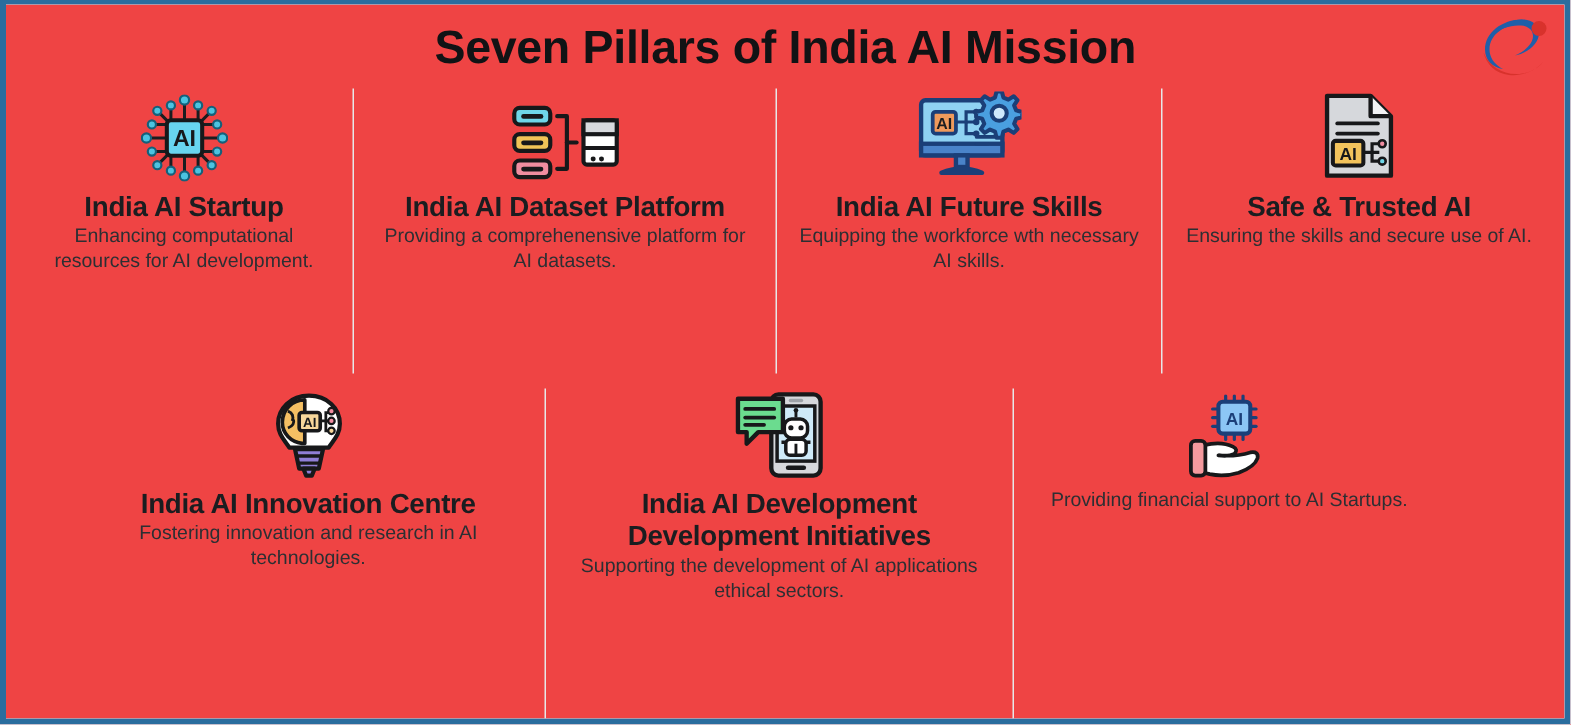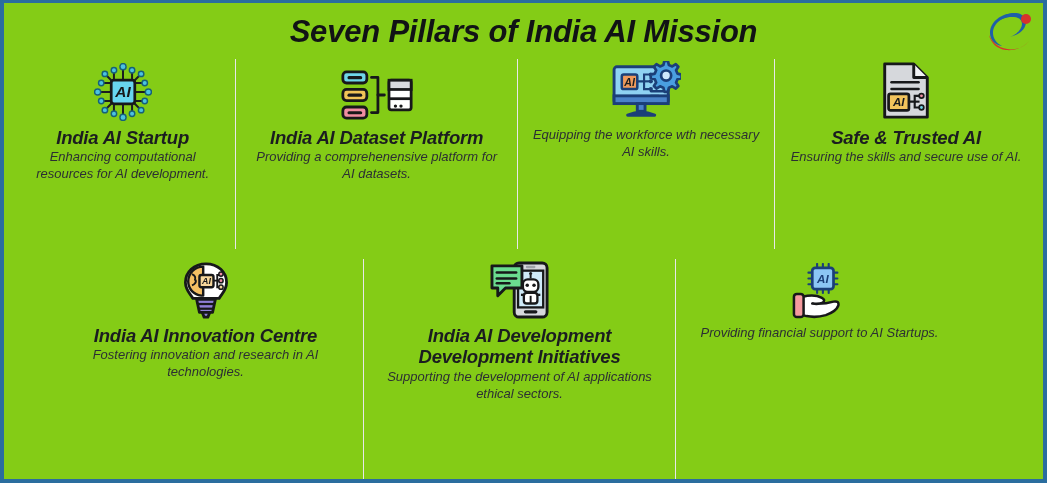--- a/index.html
+++ b/index.html
@@ -19,22 +19,21 @@
     border-left: 4px solid #2a6d9e;
     border-right: 4px solid #2a6d9e;
     border-top: 3px solid #2a6d9e;
     border-bottom: 4px solid #2a6d9e;
     overflow: hidden;
   }
   .inner {
     position: relative;
     width: 100%;
     height: 100%;
-    background: #84cc16;
-    font-style: italic;
+    background: #ef4444;
   }
 
   
   .header {
     position: absolute;
     top: 6px;
     left: 0;
     width: 100%;
     text-align: center;
   }
@@ -240,20 +239,21 @@
             <path d="M17 56 Q31 50 45 56 Z" fill="#4a83c9" stroke="#1b3f78" stroke-width="3" stroke-linejoin="round"></path>
             <g transform="translate(55,15)">
               <path d="M0 -15 l3.6 0 1.1 4.2 3.4 1.4 3.7-2.3 2.6 2.6 -2.3 3.7 1.4 3.4 4.2 1.1 0 3.6
                        -4.2 1.1 -1.4 3.4 2.3 3.7 -2.6 2.6 -3.7-2.3 -3.4 1.4 -1.1 4.2 -3.6 0
                        -1.1-4.2 -3.4-1.4 -3.7 2.3 -2.6-2.6 2.3-3.7 -1.4-3.4 -4.2-1.1 0-3.6
                        4.2-1.1 1.4-3.4 -2.3-3.7 2.6-2.6 3.7 2.3 3.4-1.4 Z" fill="#4a9fe0" stroke="#1b3f78" stroke-width="2.8" stroke-linejoin="round"></path>
               <circle cx="1.8" cy="0" r="5.2" fill="#cfe8fb" stroke="#1b3f78" stroke-width="2.8"></circle>
             </g>
           </svg>
         </div>
+        <p class="pillar-title">India AI Future Skills</p>
         <p class="pillar-desc">Equipping the workforce wth necessary AI skills.</p>
       </div>
 
       <div class="pillar t4">
         <div class="icon-wrap">
           <svg viewBox="0 0 54 62" width="54" height="60" aria-hidden="true">
             <path d="M5 3 H35 L49 17 V58 H5 Z" fill="#d6d8dc" stroke="#17181a" stroke-width="3" stroke-linejoin="round"></path>
             <path d="M35 3 V17 H49" fill="#f2f3f5" stroke="#17181a" stroke-width="3" stroke-linejoin="round"></path>
             <g stroke="#17181a" stroke-width="2.6" stroke-linecap="round">
               <line x1="12" y1="22" x2="40" y2="22"></line>

